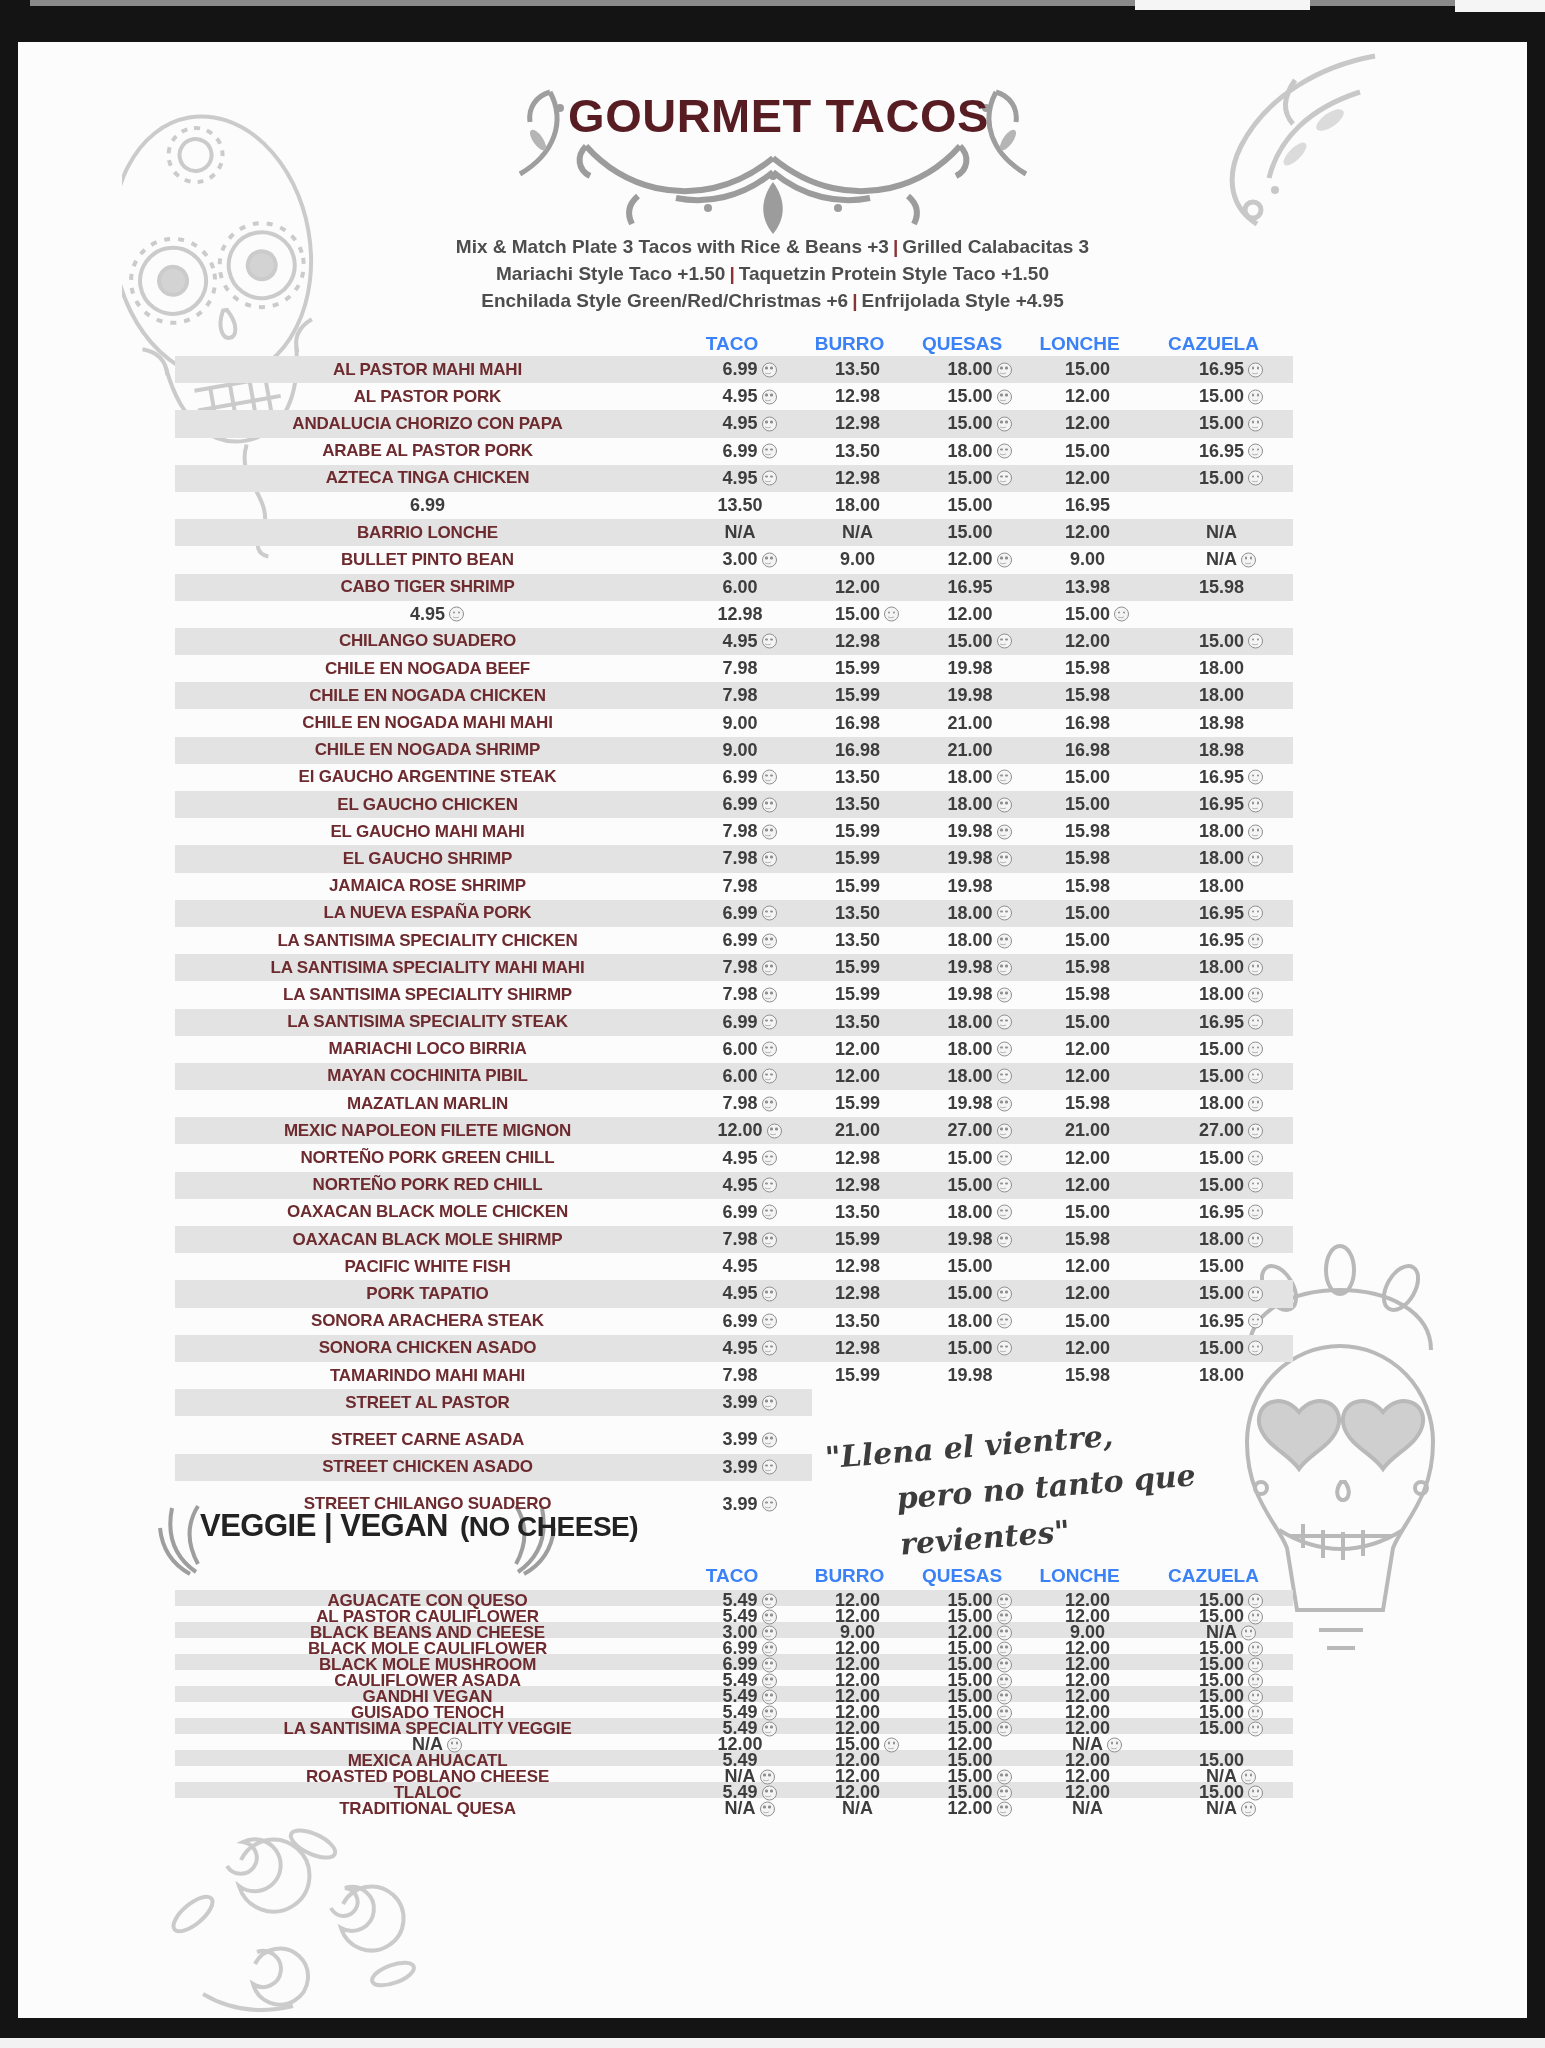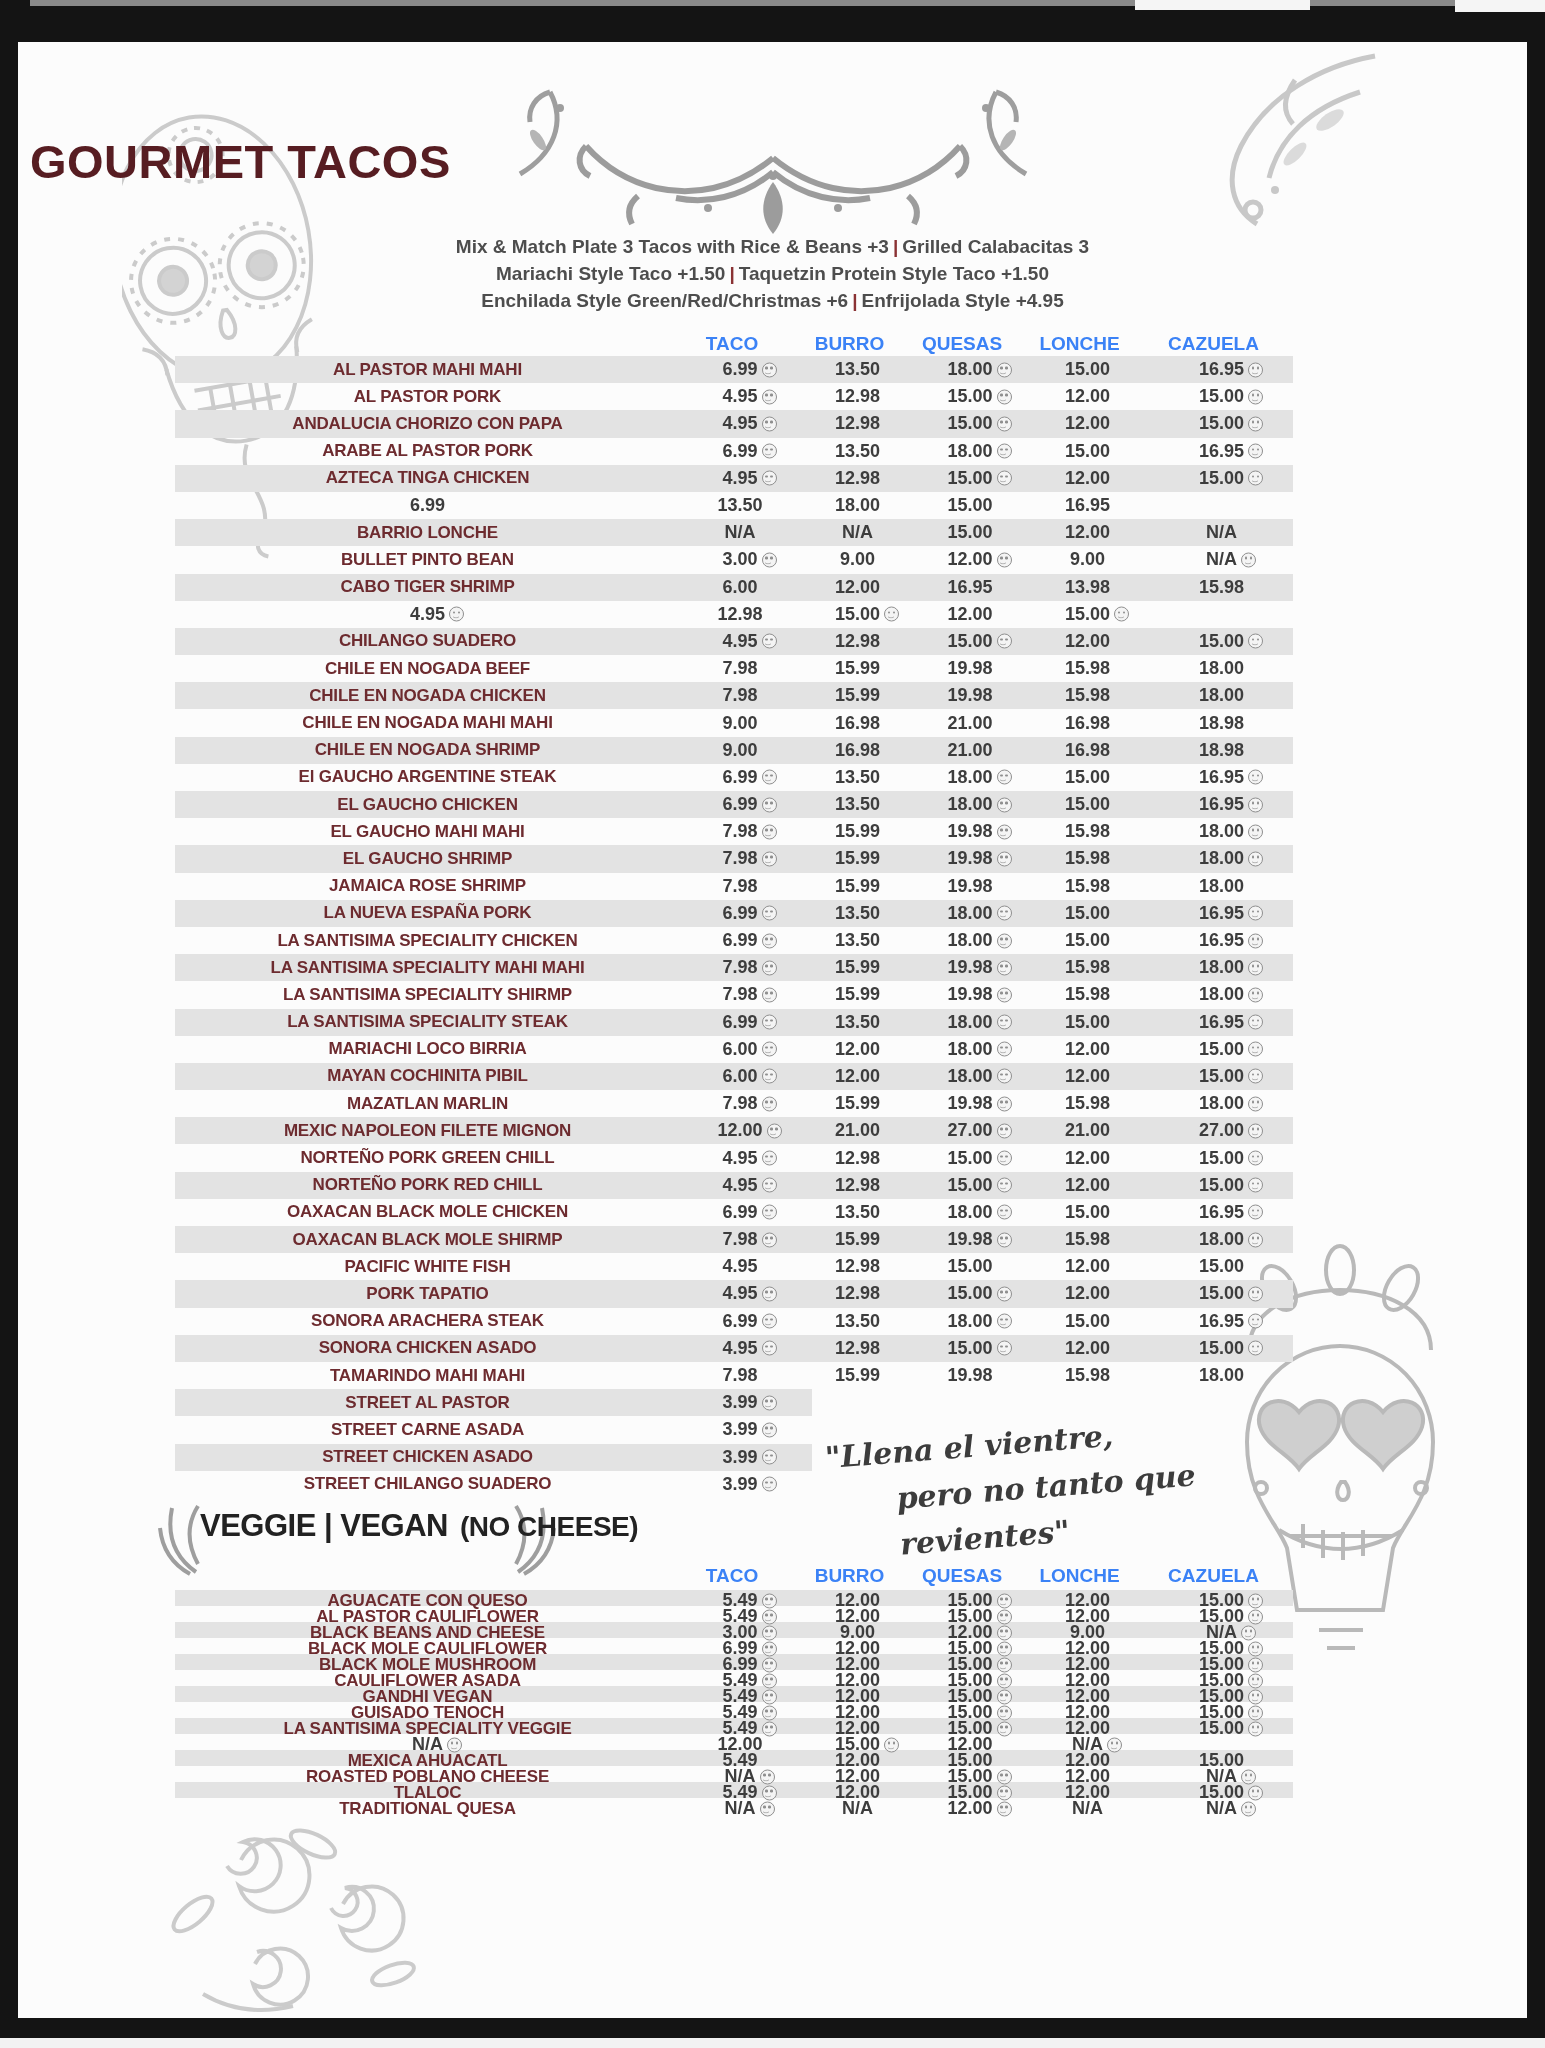--- a/index.html
+++ b/index.html
@@ -7,22 +7,22 @@
        font-family:"Liberation Sans", sans-serif;}
   .topline{position:absolute;left:30px;top:0;width:1500px;height:6px;background:#8a8a8a;}
   .toptab{position:absolute;background:#f5f5f5;}
   .toptab.a{left:1135px;top:0;width:175px;height:10px;}
   .toptab.b{left:1455px;top:0;width:90px;height:12px;}
   .bottomstrip{position:absolute;left:0;top:2038px;width:1545px;height:10px;background:#f2f2f2;}
   .page{position:absolute;left:18px;top:42px;width:1509px;height:1976px;background:#fcfcfc;}
   .deco{position:absolute;z-index:1;}
   .content{position:absolute;inset:0;z-index:2;}
 
-  .title{position:absolute;left:12px;top:46px;width:100%;text-align:left;
-         font-size:47px;font-weight:bold;letter-spacing:0.5px;color:#571d22;margin-top:46px;}
+  .title{position:absolute;left:6px;top:46px;width:100%;text-align:center;
+         font-size:47px;font-weight:bold;letter-spacing:0.5px;color:#571d22;}
   .t-curl{position:absolute;top:40px;}
   .t-curl.left{left:492px;}
   .t-curl.right{left:952px;transform:scaleX(-1);}
   .t-flourish{position:absolute;left:520px;top:96px;}
 
   .subtitle{position:absolute;left:0;top:191px;width:100%;text-align:center;
             font-size:19px;font-weight:600;color:#4d4d4d;line-height:27px;}
   .subtitle .pipe{color:#8a3234;font-weight:bold;padding:0 4px;}
 
   .grid{display:grid;grid-template-columns:505px 120px 115px 110px 125px 143px;}
@@ -31,21 +31,21 @@
   .header-row.main{top:290px;}
   .header-row.veggie{top:1522px;}
   .rows{position:absolute;left:157px;width:1118px;}
   .rows.main{top:314px;}
   .rows.veggie{top:1548px;}
   .rows.main .mrow{height:27.2px;}
   .rows.veggie .mrow{height:16px;}
   .mrow{display:grid;grid-template-columns:505px 120px 115px 110px 125px 143px;}
   .mrow.striped{background:#e3e3e3;}
   .mrow.short{background:linear-gradient(to right,#e3e3e3 0,#e3e3e3 637px,transparent 637px);}
-  .mrow.short.plain{background:none;}
+  .mrow.short.plain{background:none;margin-top:10px;}
   .cell{display:flex;align-items:center;justify-content:center;}
   .hcell{justify-self:center;align-self:center;}
   .name{font-weight:bold;font-size:17px;color:#6d2b2f;letter-spacing:-0.2px;text-align:right;}
   .price{position:relative;display:inline-block;font-size:18px;font-weight:700;color:#3d3d3d;}
   .badge{display:inline-block;width:13px;height:13px;border:1px solid #8f8f8f;border-radius:50%;
          position:absolute;left:100%;top:50%;transform:translateY(-50%);margin-left:4px;background:#f4f4f4;}
   .badge::before{content:"";position:absolute;left:2.5px;top:3.5px;width:2.5px;height:2.5px;border-radius:50%;
          background:#8f8f8f;box-shadow:5px 0 0 #8f8f8f;}
   .badge::after{content:"";position:absolute;left:2.5px;bottom:2px;width:6px;height:3px;
          border-bottom:1.5px solid #8f8f8f;border-radius:0 0 4px 4px;}

